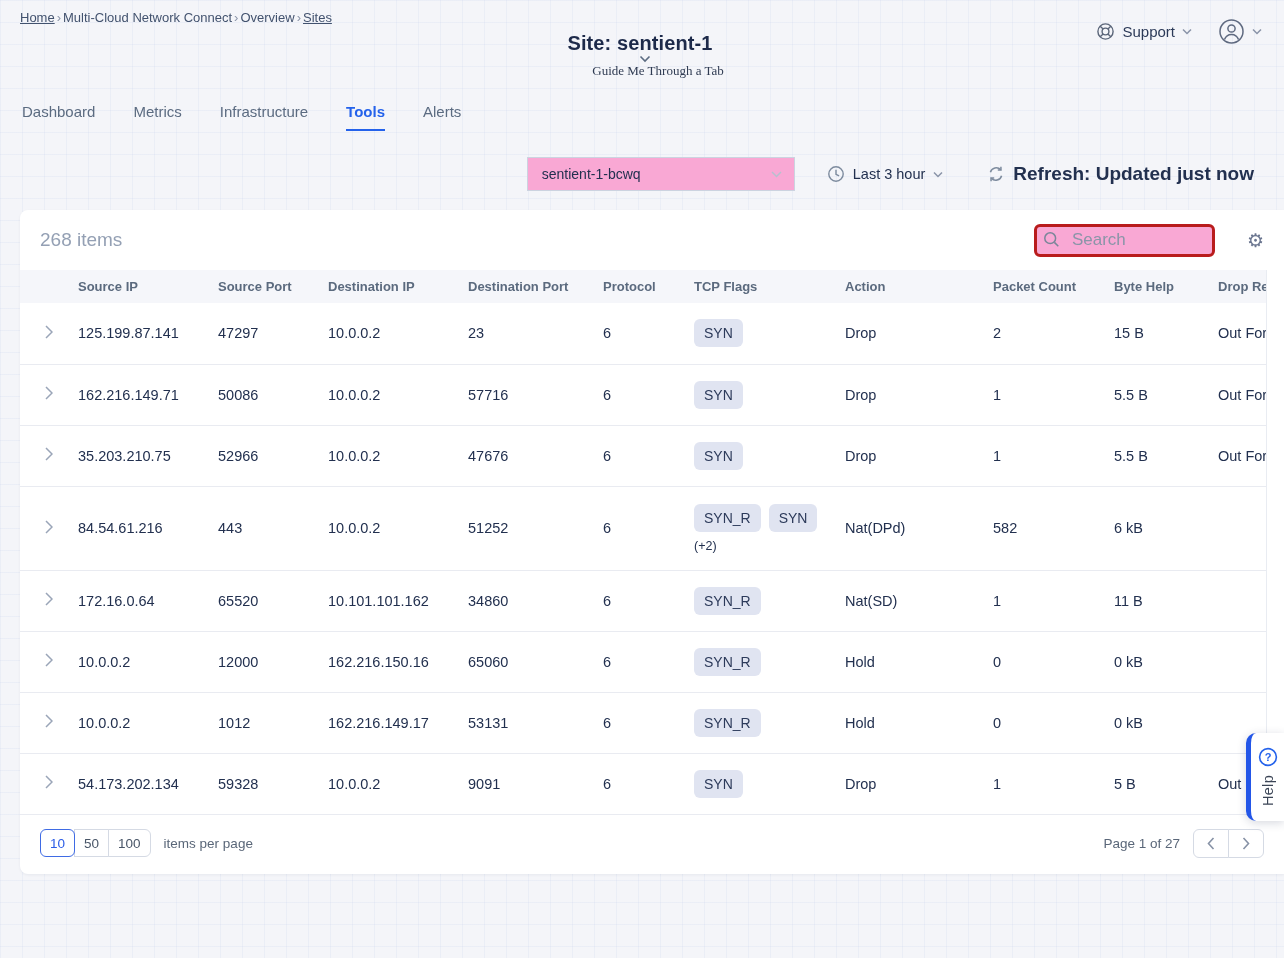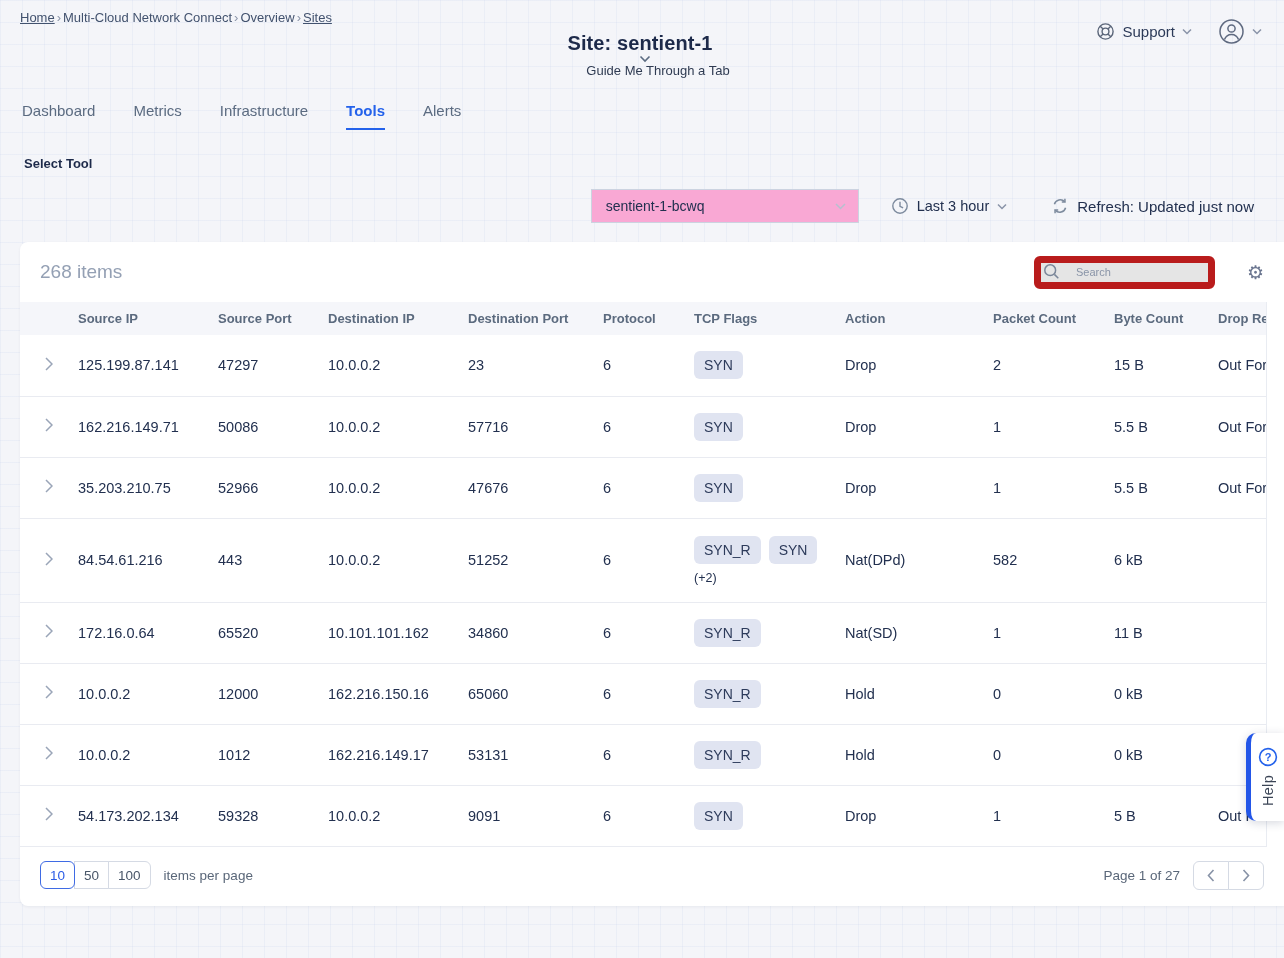--- a/index.html
+++ b/index.html
@@ -15,21 +15,21 @@
     position:relative;
   }
   
   .top-header { padding:10px 24px 0 20px; position:relative; }
   .breadcrumb { display:flex; align-items:center; gap:2px; font-size:13px; color:#42526e; }
   .crumb-link { text-decoration:underline; cursor:pointer; }
   .crumb-sep { color:#8a94a8; font-size:13px; }
   .title-row { display:flex; align-items:center; margin-top:7px;flex-direction:column; }
   .site-title { font-size:20px; font-weight:700; color:#1d2a4a; letter-spacing:.1px; }
   .title-caret { margin-left:9px; display:inline-flex; cursor:pointer; }
-  .guide-link { margin-left:36px; font-size:13px; color:#2f3b52; cursor:pointer; }
+  .guide-link { margin-left:36px; font-size:13px; color:#2f3b52; cursor:pointer;font-family:Liberation Serif, serif; }
   .header-right { position:absolute; right:22px; top:18px; display:flex; align-items:center; gap:26px; }
   .support-trigger, .user-trigger { display:flex; align-items:center; gap:7px; cursor:pointer; }
   .support-label { font-size:15px; color:#2c3a58; }
   .icon { display:inline-flex; align-items:center; justify-content:center; }
 
   
   .tabs { display:flex; gap:38px; padding-left:22px; margin-top:24px; }
   .tab { font-size:15px; color:#5b6b81; padding-bottom:9px; cursor:pointer; border-bottom:2.5px solid transparent; }
   .tab.active { color:#2462eb; font-weight:700; border-bottom-color:#2462eb; }
 
@@ -50,35 +50,35 @@
   
   .filter-row { display:flex; align-items:center; justify-content:flex-end; margin-top:18px; padding-right:30px; }
   .node-select {
     width:268px; height:34px; background:#f9a8d4; border:1px solid #ccd3e0; border-radius:0;
     display:flex; align-items:center; padding:0 12px 0 14px; cursor:pointer;
   }
   .node-select-value { font-size:14px; color:#22304f; flex:1; }
   .time-range { display:flex; align-items:center; gap:8px; margin-left:32px; cursor:pointer; }
   .time-range-label { font-size:14.5px; color:#22304f; }
   .refresh-control { display:flex; align-items:center; gap:8px; margin-left:44px; cursor:pointer; }
-  .refresh-label { font-size:15px; color:#22304f; }
+  .refresh-label { font-size:19px; color:#22304f;font-weight:bold; }
 
   
   .table-card {
     margin:19px 0 0 20px; width:1264px; background:#fff;
     border-radius:8px 0 0 8px; box-shadow:0 1px 3px rgba(22,34,64,.06);
   }
   .table-toolbar { height:60px; display:flex; align-items:center; padding:0 20px; }
   .items-count { font-size:19px; color:#94a0b4; }
   .toolbar-spacer { flex:1; }
   .search-box { position:relative; width:181px; }
   .search-box input {
-    width:100%; height:33px; border:7px solid #b91c1c; border-radius:6px;
-    padding:0 10px 0 35px; font-size:11px; color:#22304f; outline:none;
-    font-family:"Liberation Sans", sans-serif; background:#e5e5e5;
+    width:100%; height:33px; border:3px solid #b91c1c; border-radius:6px;
+    padding:0 10px 0 35px; font-size:17px; color:#22304f; outline:none;
+    font-family:"Liberation Sans", sans-serif; background:#f9a8d4;
   }
   .search-box input::placeholder { color:#8a95a8; }
   .search-icon-wrap { position:absolute; left:9px; top:7px; }
   .gear-btn { margin-left:32px; font-size:19px; color:#6b7690; cursor:pointer; line-height:1; }
 
   .table-wrap { margin-right:17px; border-right:1px solid #e9ecf2; overflow:hidden; }
   table { border-collapse:collapse; table-layout:fixed; width:1340px; }
   col.c-exp{width:58px} col.c-sip{width:140px} col.c-sport{width:110px} col.c-dip{width:140px}
   col.c-dport{width:135px} col.c-proto{width:91px} col.c-flags{width:151px} col.c-action{width:148px}
   col.c-pkt{width:121px} col.c-byte{width:104px} col.c-drop{width:142px}
@@ -191,21 +191,20 @@
 
 <div class="tabs">
   <div class="tab">Dashboard</div>
   <div class="tab">Metrics</div>
   <div class="tab">Infrastructure</div>
   <div class="tab active">Tools</div>
   <div class="tab">Alerts</div>
 </div>
 
 <div class="tool-section">
-  <div class="tool-label">Select Tool</div>
 </div>
 
 <div class="filter-row">
   <div class="node-select">
     <span class="node-select-value">sentient-1-bcwq</span>
     <span class="icon">
       <svg width="11" height="7" viewBox="0 0 11 7" fill="none" stroke="#b7c0cf" stroke-width="1.5">
           <polyline points="1,1 5.5,5.5 10,1"></polyline>
         </svg>
     </span>
@@ -272,21 +271,21 @@
         <tr>
           <th></th>
           <th>Source IP</th>
           <th>Source Port</th>
           <th>Destination IP</th>
           <th>Destination Port</th>
           <th>Protocol</th>
           <th>TCP Flags</th>
           <th>Action</th>
           <th>Packet Count</th>
-          <th>Byte Count</th>
+          <th>Byte Help</th>
           <th>Drop Reason</th>
         </tr>
       </thead>
       <tbody>
         <tr>
           <td>
               <button class="expand-btn"><svg width="8" height="14" viewBox="0 0 8 14" fill="none" stroke="#9aa5b8" stroke-width="1.5">
                   <polyline points="1,1 7,7 1,13"></polyline>
                 </svg></button>
             </td>

